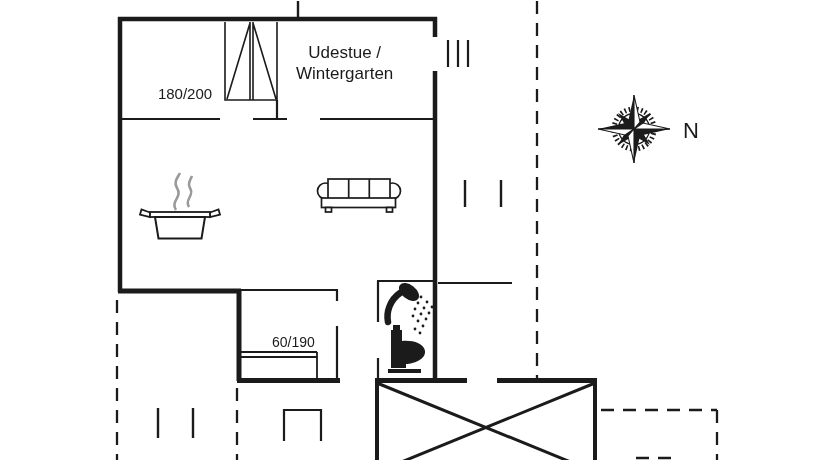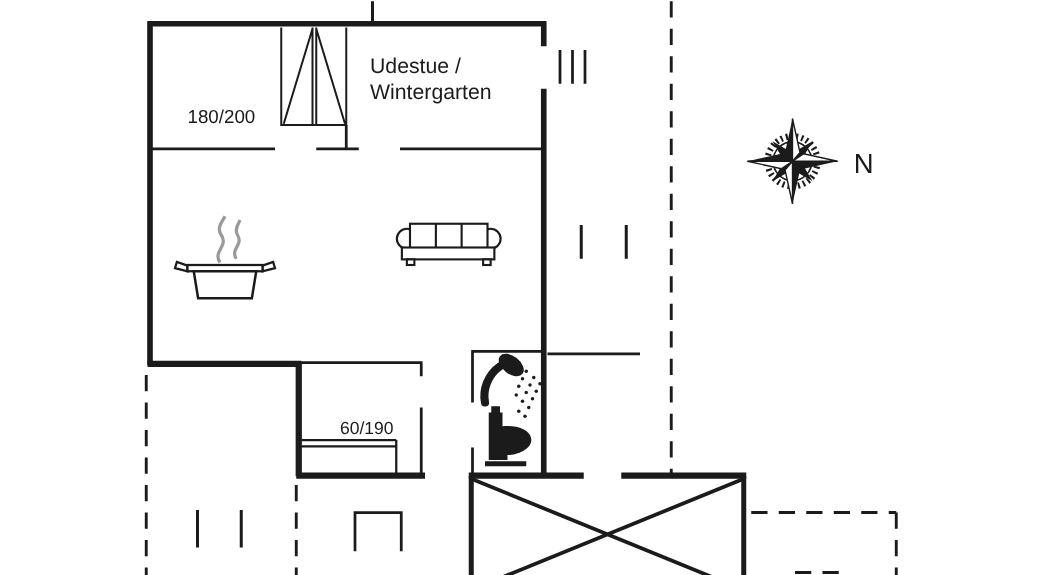--- a/index.html
+++ b/index.html
@@ -3,23 +3,23 @@
 <meta charset="utf-8">
 <style>
   :root { --line:#1b1b1b; --steam:#9a9a9a; --background:#ffffff; }
   html,body { margin:0; padding:0; background:#fff; }
   .plan {
     position:relative; width:834px; height:460px;
     background:var(--background); color:var(--line);
     font-family:"Liberation Sans", sans-serif; overflow:hidden;
   }
   .plan svg { position:absolute; left:0; top:0; }
-  .lbl { position:absolute; color:var(--line); white-space:pre-line; }
+  .lbl { position:absolute; color:var(--line); white-space:pre-line;text-align:center; }
   .lbl-room   { left:296px; top:42px;  font-size:17px; line-height:21px; }
-  .lbl-window { left:150px; top:85px;  width:70px; text-align:left; font-size:15px; }
+  .lbl-window { left:150px; top:85px;  width:70px; text-align:center; font-size:15px; }
   .lbl-bed    { left:272px; top:334px; font-size:14px; }
   .lbl-north  { left:683px; top:118px; font-size:22px; }
   .stroke { stroke:currentColor; fill:none; }
   .fillw  { stroke:currentColor; fill:#ffffff; }
   .solid  { fill:currentColor; stroke:none; }
   .steam  { stroke:var(--steam); fill:none; }
 </style>
 </head>
 <body>
 

